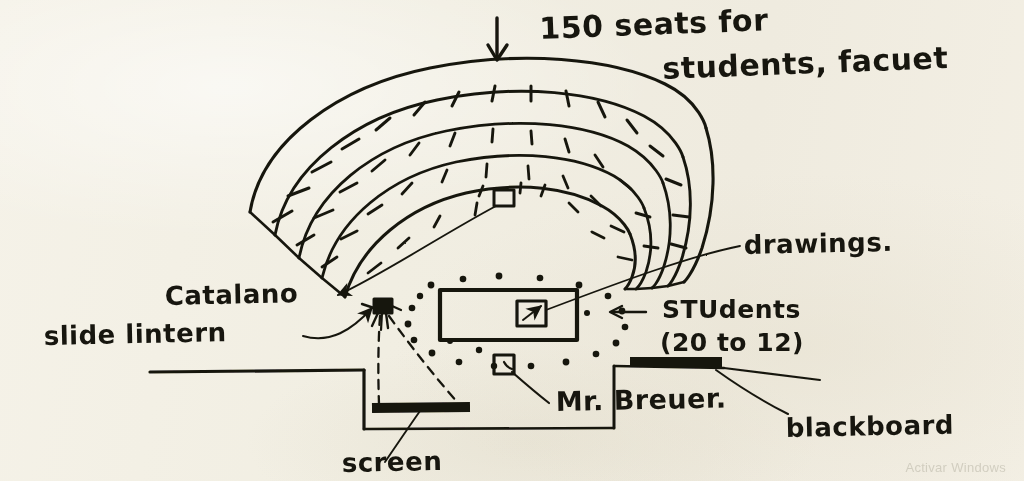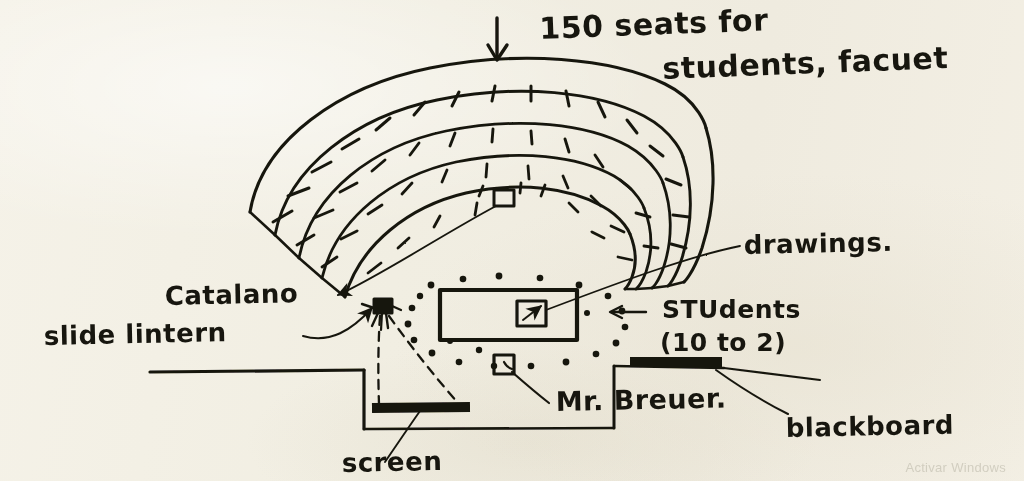--- a/index.html
+++ b/index.html
@@ -296,21 +296,21 @@
   <div class="handwriting slant" style="left:663px; top:54px; font-size:30px;">students, facuet</div>
 
   <div class="handwriting slant-slight" style="left:165px; top:283px; font-size:26px;">Catalano</div>
 
   <div class="handwriting slant-slight" style="left:44px; top:323px; font-size:26px;">slide lintern</div>
 
   <div class="handwriting slant-slight" style="left:744px; top:232px; font-size:26px;">drawings.</div>
 
   <div class="handwriting" style="left:650px; top:297px; font-size:25px;margin-left:12px;">STUdents</div>
 
-  <div class="handwriting" style="left:660px; top:330px; font-size:25px;">(10 to 2)</div>
+  <div class="handwriting" style="left:660px; top:330px; font-size:25px;">(20 to 12)</div>
 
   <div class="handwriting slant-slight" style="left:556px; top:388px; font-size:27px;">Mr. Breuer.</div>
 
   <div class="handwriting slant-slight" style="left:786px; top:415px; font-size:26px;">blackboard</div>
 
   <div class="handwriting slant-slight" style="left:342px; top:450px; font-size:26px;">screen</div>
 
   <div id="wm-activar">Activar Windows</div>
 
 </div>

